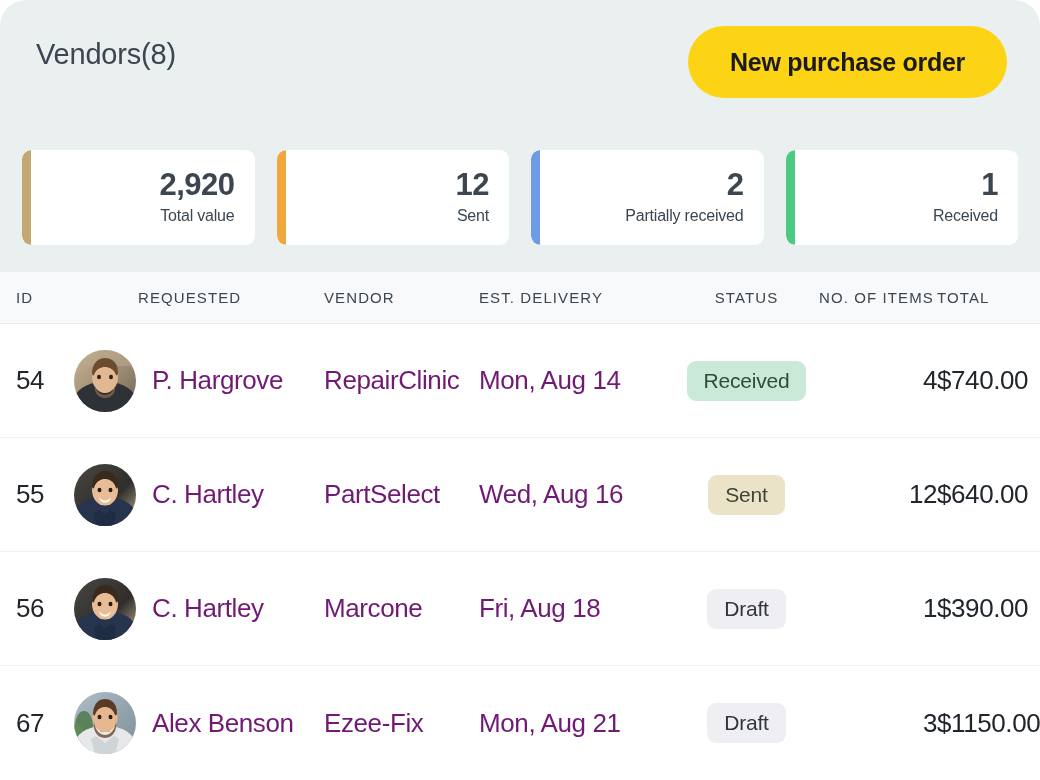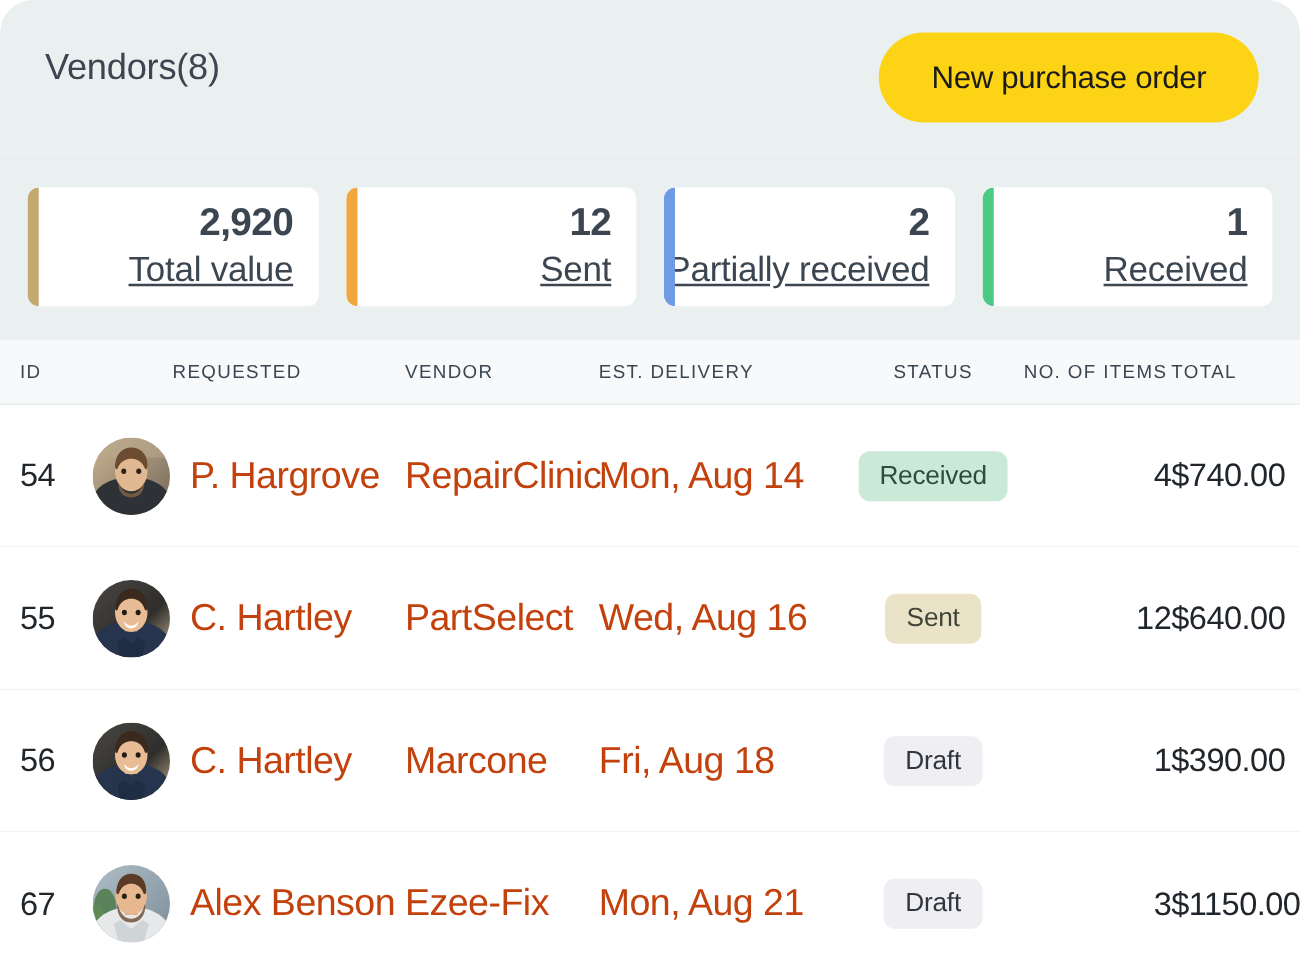--- a/index.html
+++ b/index.html
@@ -70,21 +70,21 @@
     right: 33px;
     top: 26px;
     height: 72px;
     padding: 0 42px;
     border: none;
     border-radius: 36px;
     background: #fcd415;
     color: #1b1b1b;
     font-family: "Liberation Sans", sans-serif;
     font-size: 25px;
-    font-weight: normal;
+    font-weight: bold;
     letter-spacing: -0.3px;
     cursor: pointer;
     white-space: nowrap;
   }
 
   
   .stats {
     height: 150px;
     background: #eaeff0;
     display: flex;
@@ -113,26 +113,25 @@
     border-radius: 9px 0 0 9px;
   }
   .stat-value {
     font-size: 31px;
     font-weight: bold;
     color: #3b4650;
     line-height: 1.05;
     letter-spacing: -0.5px;
   }
   .stat-label {
-    font-size: 28px;
+    font-size: 16px;
     color: #3b4650;
     margin-top: 5px;
     letter-spacing: -0.2px;
     white-space: nowrap;
-    text-decoration: underline;
   }
 
   
   .table { width: 100%; }
 
   .thead {
     display: flex;
     align-items: center;
     height: 52px;
     background: #f7f9fa;
@@ -168,22 +167,22 @@
   .th.c-status{ display: block; text-align: center; padding-left: 0; }
   .th.c-items { text-align: left; }
   .th.c-total { text-align: left; padding-right: 0; }
 
   .cell-id {
     font-size: 26px;
     color: #20262b;
     letter-spacing: -0.4px;
   }
   .cell-name, .cell-vendor, .cell-date {
-    font-size: 30px;
-    color: #c2410c;
+    font-size: 26px;
+    color: #701a75;
     letter-spacing: -0.4px;
     white-space: nowrap;
   }
   .cell-items, .cell-total {
     font-size: 26px;
     color: #20262b;
     letter-spacing: -0.4px;
     white-space: nowrap;
   }
 

